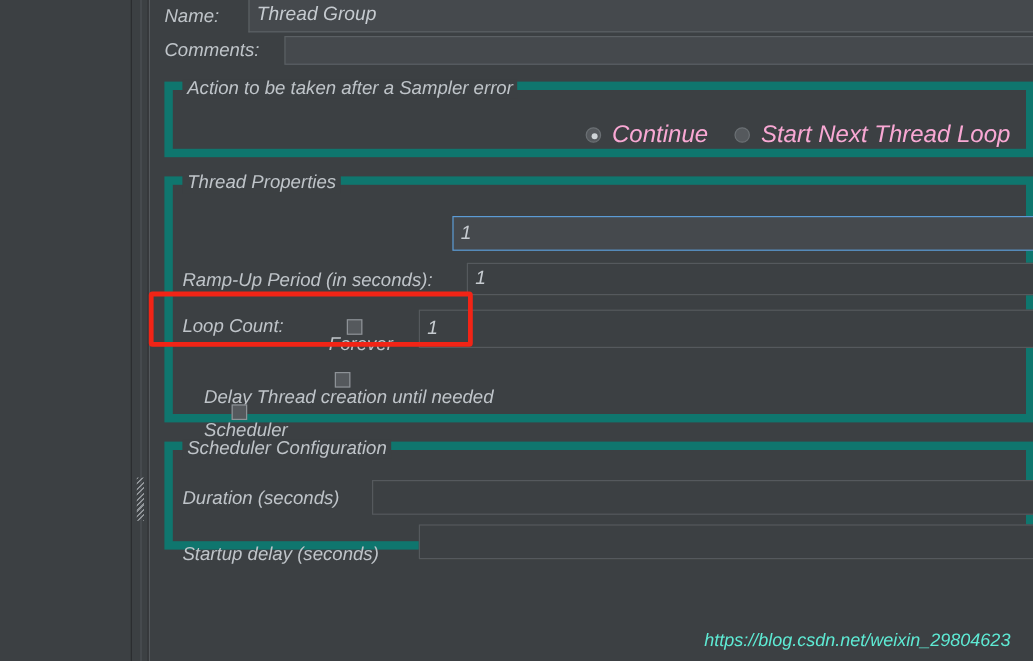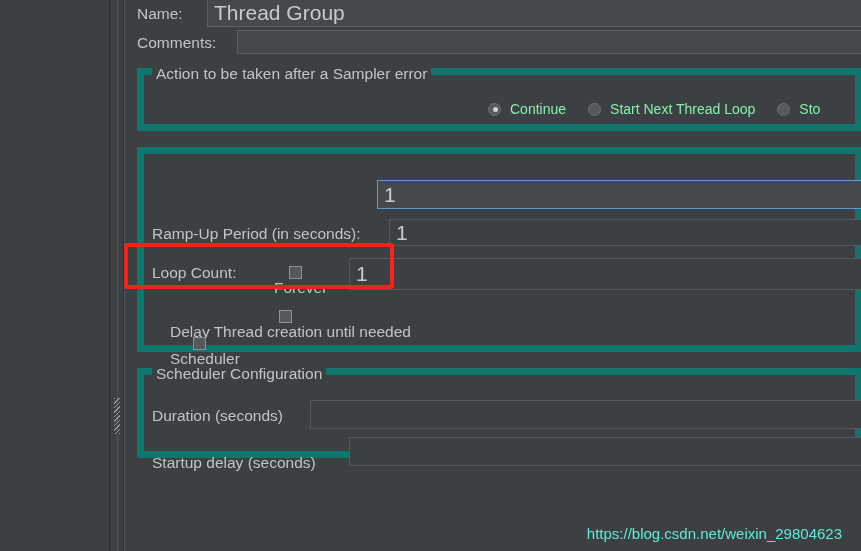--- a/index.html
+++ b/index.html
@@ -49,36 +49,37 @@
     background: #4e5256;
   }
 
   
   .main-panel {
     position: absolute;
     left: 124px; top: 0;
     width: 737px; height: 551px;
     background: #3c4043;
     border-left: 1px solid #54585c;
+    font-style: italic;
   }
 
   .row-label {
     color: #bfc4c9;
     font-size: 15.5px;
     line-height: 1;
     white-space: nowrap;
     user-select: none;
   }
 
   
   .field {
     background: #45494d;
     border: 1px solid #5b6064;
     color: #c6cbd0;
-    font-size: 21px;
+    font-size: 16px;
     font-family: "Liberation Sans", sans-serif;
     padding: 2px 6px;
     display: flex;
     align-items: center;
     overflow: hidden;
     white-space: nowrap;
   }
   .field.focused {
     border: 1px solid #5b9bd5;
     background: #45494d;
@@ -137,22 +138,22 @@
   }
   .radio.selected::after {
     content: "";
     position: absolute;
     left: 3.5px; top: 3.5px;
     width: 5px; height: 5px;
     border-radius: 50%;
     background: #cfd4d8;
   }
   .radio-label {
-    color: #86efac;
-    font-size: 14px;
+    color: #f9a8d4;
+    font-size: 20px;
     margin-left: 9px;
     margin-right: 22px;
     white-space: nowrap;
   }
 
   
   .checkbox {
     width: 13px; height: 13px;
     background: #55595d;
     border: 1px solid #8d9297;
@@ -243,20 +244,21 @@
         <span class="radio selected"></span>
         <span class="radio-label">Continue</span>
         <span class="radio"></span>
         <span class="radio-label">Start Next Thread Loop</span>
         <span class="radio"></span>
         <span class="radio-label">Sto</span>
       </div>
     </div>
 
     <div id="thread-props-group" class="group">
+      <div class="group-title">Thread Properties</div>
 
       <div id="num-threads-field" class="field focused">1</div>
 
       <div id="rampup-label" class="row-label">Ramp-Up Period (in seconds):</div>
       <div id="rampup-field" class="field flat">1</div>
 
       <div id="loop-label" class="row-label">Loop Count:</div>
       <div id="forever-cb" class="cb-row">
         <span class="checkbox"></span>
         <span class="cb-label">Forever</span>

